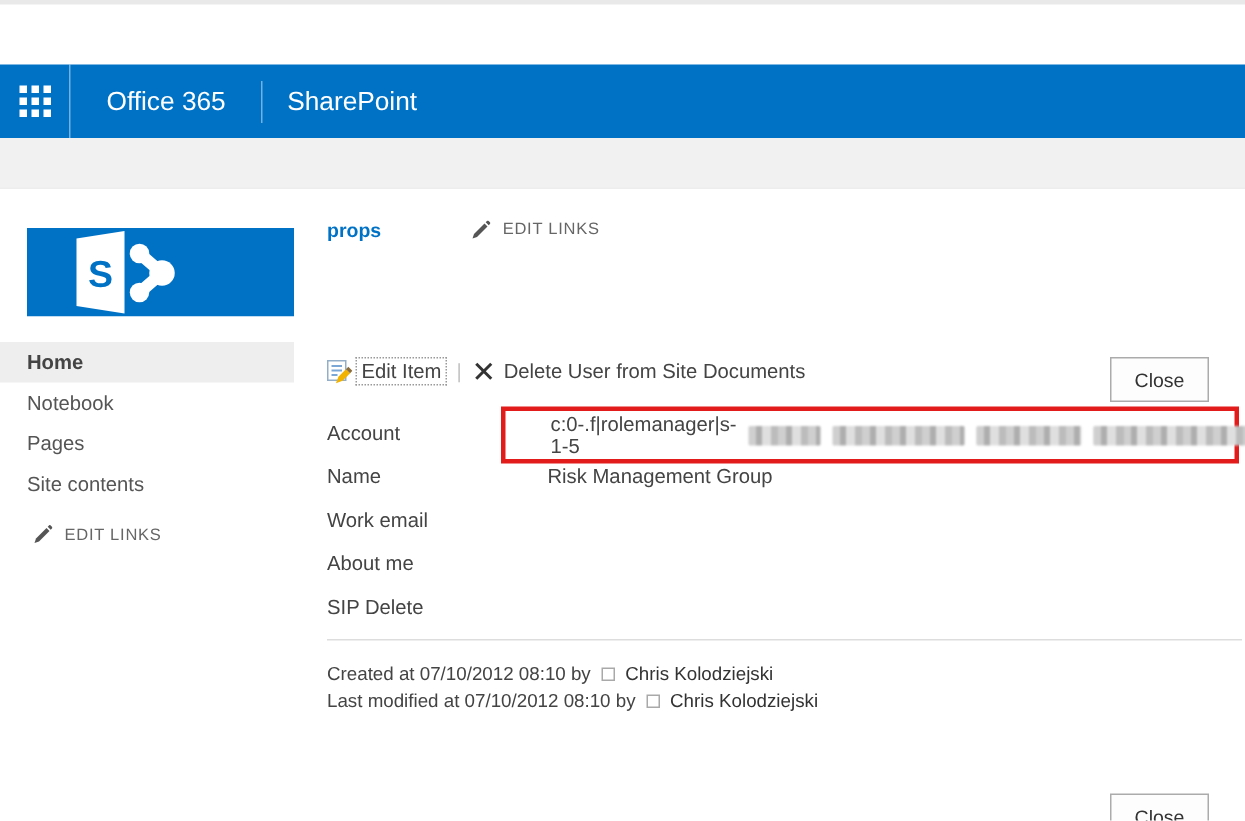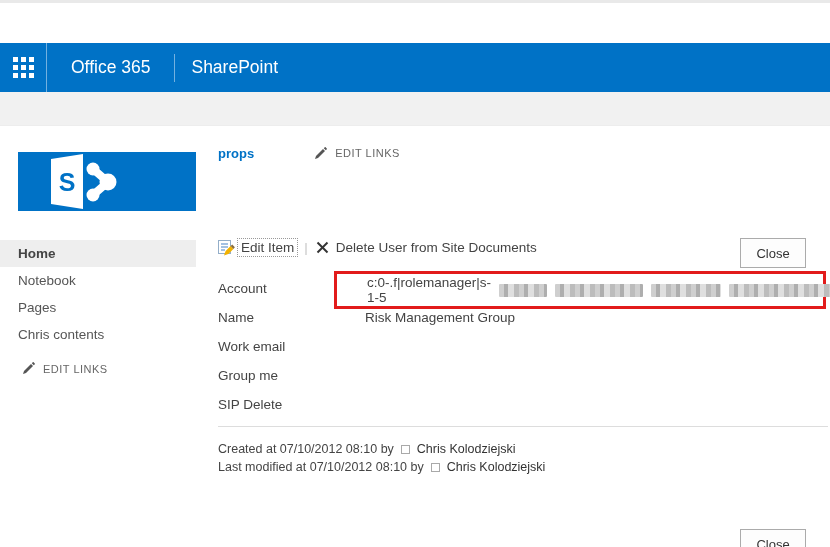--- a/index.html
+++ b/index.html
@@ -17,21 +17,21 @@
   .suite-div { width:1px; background:rgba(255,255,255,.45); }
   .suite-div.short { align-self:center; height:28px; }
   .brand { color:#fff; font-size:17.5px; display:flex; align-items:center; padding:0 24px; }
   .appname { color:#fff; font-size:17.5px; display:flex; align-items:center; padding:0 16px; }
   
   .band { height:34px; background:#f1f1f1; border-bottom:1px solid #ededed; }
   
   .content { position:relative; height:460px; }
   .sidebar { position:absolute; left:0; top:0; width:196px; }
   .site-logo { margin:26px 0 0 18px; width:178px; height:59px; display:block; cursor:pointer; }
-  .nav { margin-top:29px; font-size:13.5px; }
+  .nav { margin-top:17px; font-size:13.5px; }
   .nav-item { display:block; padding:6px 0 6px 18px; color:#555; text-decoration:none; cursor:pointer; line-height:15px; }
   .nav-item.selected { background:#eeeeee; color:#444; font-weight:bold; }
   .sidebar-editlinks { margin:14px 0 0 22px; display:flex; align-items:center; gap:8px;
      font-size:11px; letter-spacing:.5px; color:#666; cursor:pointer; }
   
   .main { position:absolute; left:218px; top:0; width:610px; }
   .crumb-row { margin-top:19px; display:flex; align-items:center; height:16px; }
   .crumb-site { color:#0072c6; font-weight:bold; font-size:13px; cursor:pointer; }
   .crumb-edit { margin-left:60px; display:flex; align-items:center; gap:8px; font-size:11px;
      letter-spacing:.5px; color:#666; cursor:pointer; }
@@ -99,21 +99,21 @@
       <text x="49" y="39" text-anchor="middle" font-family="Liberation Sans, sans-serif" font-weight="bold" font-size="25" fill="#0072c6">S</text>
       <path d="M75 17 L90 30 L75 43" stroke="#ffffff" stroke-width="8" fill="none" stroke-linecap="round" stroke-linejoin="round"></path>
       <circle cx="75" cy="17" r="6.5" fill="#ffffff"></circle>
       <circle cx="90" cy="30" r="8.5" fill="#ffffff"></circle>
       <circle cx="75" cy="43" r="6.5" fill="#ffffff"></circle>
     </svg>
     <div class="nav">
       <a class="nav-item selected">Home</a>
       <a class="nav-item">Notebook</a>
       <a class="nav-item">Pages</a>
-      <a class="nav-item">Chris contents</a>
+      <a class="nav-item">Site contents</a>
     </div>
     <div class="sidebar-editlinks">
       <svg width="13" height="13" viewBox="0 0 13 13">
         <path d="M1 12 L2 9 L9 2 L11 4 L4 11 Z" fill="#555"></path>
         <path d="M9.8 1.2 L11.8 3.2 L12.8 2.2 C13 2 13 1.6 12.8 1.4 L11.6 0.2 C11.4 0 11 0 10.8 0.2 Z" fill="#555"></path>
       </svg>
       <span>EDIT LINKS</span>
     </div>
   </div>
 
@@ -170,21 +170,21 @@
       </div>
       <div class="frow">
         <span class="flabel">Name</span>
         <span class="fvalue">Risk Management Group</span>
       </div>
       <div class="frow">
         <span class="flabel">Work email</span>
         <span class="fvalue"></span>
       </div>
       <div class="frow">
-        <span class="flabel">Group me</span>
+        <span class="flabel">About me</span>
         <span class="fvalue"></span>
       </div>
       <div class="frow">
         <span class="flabel">SIP Delete</span>
         <span class="fvalue"></span>
       </div>
     </div>
 
     <div class="divider"></div>
 

